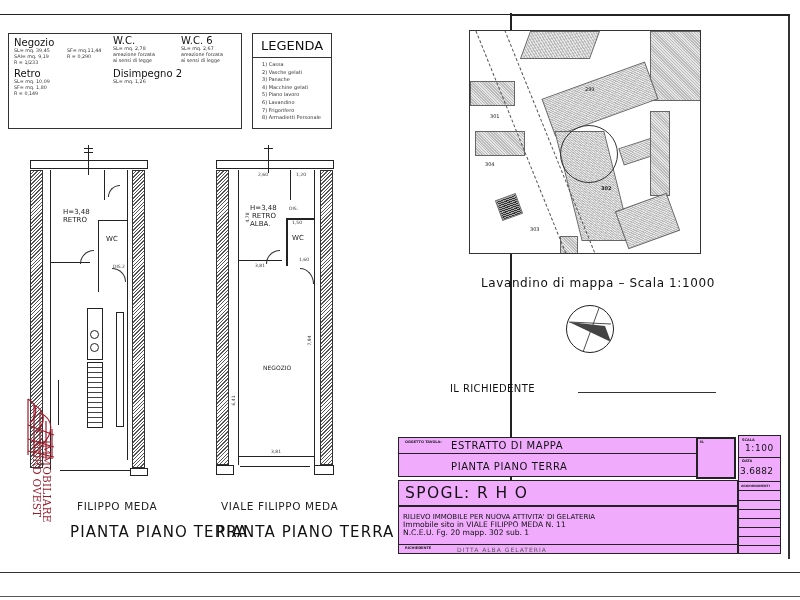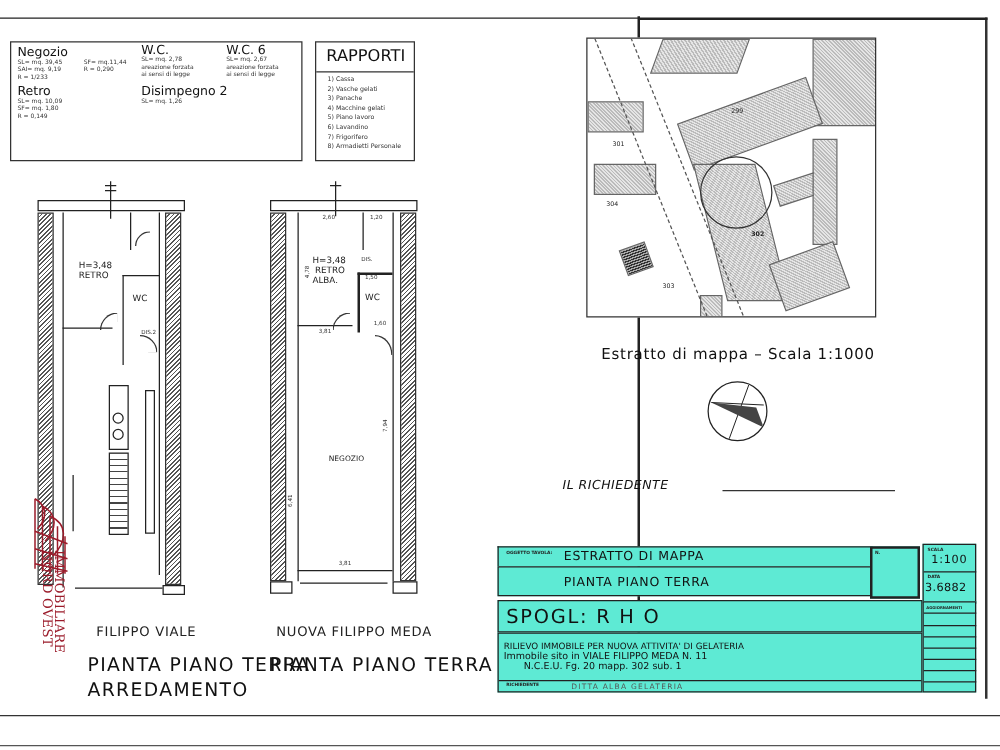--- a/index.html
+++ b/index.html
@@ -38,25 +38,25 @@
 
   
   .mapbox { position: absolute; left: 469px; top: 30px; width: 232px; height: 224px; border: 1px solid #333; overflow: hidden; background: #fff; }
   .bld { position: absolute; background: repeating-linear-gradient(45deg, #bbb 0 1px, #e5e5e5 1px 2px); border: 0.5px solid #666; }
   .road { position: absolute; border-left: 1px dashed #555; border-right: 1px dashed #555; }
   .map-circle { position: absolute; left: 90px; top: 94px; width: 58px; height: 58px; border: 1.3px solid #333; border-radius: 50%; }
   .map-num { position: absolute; font-size: 5px; color: #222; }
   .map-caption { position: absolute; left: 481px; top: 276px; font-size: 12px; letter-spacing: 0.6px; white-space: nowrap; }
   .compass { position: absolute; left: 566px; top: 305px; width: 48px; height: 48px; border: 1px solid #222; border-radius: 50%; overflow: hidden; }
 
-  .richiedente { position: absolute; left: 450px; top: 383px; font-size: 10px; letter-spacing: 0.4px; font-style: italic; }
+  .richiedente { position: absolute; left: 450px; top: 383px; font-size: 10px; letter-spacing: 0.4px; }
   .richiedente-line { position: absolute; left: 578px; top: 392px; width: 138px; border-top: 1px solid #333; }
 
   
-  .tb { position: absolute; border: 1px solid #222; background: #5eead4; }
+  .tb { position: absolute; border: 1px solid #222; background: #f0abfc; }
   .tb-label { position: absolute; font-size: 3.5px; font-weight: bold; color: #222; white-space: nowrap; }
   .tb-text { position: absolute; font-size: 10px; letter-spacing: 0.6px; white-space: nowrap; }
   .comune { position: absolute; font-size: 15.5px; letter-spacing: 1.4px; white-space: nowrap; }
   .desc { position: absolute; font-size: 7.6px; line-height: 8.5px; white-space: nowrap; color: #111; }
 
   
   .wm { position: absolute; left: 24px; top: 395px; width: 38px; height: 185px; }
   .wm-text { position: absolute; left: 32px; top: 440px; width: 20px; height: 120px; writing-mode: vertical-rl; font-family: "DejaVu Serif", serif; font-size: 10.5px; line-height: 10px; color: #9b1b2a; letter-spacing: 0.2px; }
 </style>
 </head>
@@ -98,21 +98,21 @@
     <div class="rp-block" style="left:172px;top:1px;">
       <div class="h">W.C. 6</div>
       <div class="l">SL= mq. 2,67</div>
       <div class="l">areazione forzata</div>
       <div class="l">ai sensi di legge</div>
     </div>
   </div>
 </div>
 
 <div class="legenda">
-  <div class="title">RAPPORTI</div>
+  <div class="title">LEGENDA</div>
   <ul>
     <li>1) Cassa</li>
     <li>2) Vasche gelati</li>
     <li>3) Panache</li>
     <li>4) Macchine gelati</li>
     <li>5) Piano lavoro</li>
     <li>6) Lavandino</li>
     <li>7) Frigorifero</li>
     <li>8) Armadietti Personale</li>
   </ul>
@@ -143,23 +143,22 @@
   <div class="room-label" style="left:106px;top:235px;">WC</div>
   <div class="dim" style="left:113px;top:264px;">DIS.2</div>
 
   <div class="wall" style="left:87px;top:308px;width:16px;height:52px;"></div>
   <div class="wall" style="left:90px;top:330px;width:9px;height:9px;border-radius:50%;"></div>
   <div class="wall" style="left:90px;top:343px;width:9px;height:9px;border-radius:50%;"></div>
   <div class="wall" style="left:87px;top:362px;width:16px;height:66px;background:repeating-linear-gradient(0deg,#fff 0 4px,#444 4px 5px);"></div>
   <div class="line" style="left:58px;top:380px;width:1px;height:45px;"></div>
   <div class="wall" style="left:116px;top:312px;width:8px;height:115px;"></div>
   <div class="line" style="left:60px;top:470px;width:70px;height:1px;"></div>
-  <div class="street" style="left:77px;top:500px;">FILIPPO VIALE</div>
+  <div class="street" style="left:77px;top:500px;">FILIPPO MEDA</div>
   <div class="plan-title" style="left:70px;top:523px;">PIANTA PIANO TERRA</div>
-  <div class="plan-title" style="left:70px;top:543px;">ARREDAMENTO</div>
 </div>
 
 <div class="plan" style="left:0;top:0;width:360px;height:600px;">
   <div class="wall" style="left:216px;top:160px;width:118px;height:9px;"></div>
   <div class="line" style="left:268px;top:145px;width:1px;height:28px;"></div>
   <div class="line" style="left:264px;top:148px;width:9px;height:1px;"></div>
   <div class="hatch" style="left:216px;top:170px;width:13px;height:295px;"></div>
   <div class="hatch" style="left:320px;top:170px;width:13px;height:295px;"></div>
   <div class="wall" style="left:216px;top:465px;width:18px;height:10px;"></div>
   <div class="wall" style="left:314px;top:465px;width:20px;height:10px;"></div>
@@ -181,21 +180,21 @@
   <div class="dim" style="left:289px;top:206px;">DIS.</div>
   <div class="dim" style="left:292px;top:220px;">1,50</div>
   <div class="dim" style="left:299px;top:257px;">1,60</div>
   <div class="dim" style="left:255px;top:263px;">3,81</div>
   <div class="room-label" style="left:263px;top:364px;font-size:6px;">NEGOZIO</div>
   <div class="dim" style="left:228px;top:398px;transform:rotate(-90deg);">6,41</div>
   <div class="dim" style="left:304px;top:338px;transform:rotate(-90deg);">7,94</div>
   <div class="dim" style="left:271px;top:449px;">3,81</div>
   <div class="line" style="left:238px;top:456px;width:76px;height:1px;"></div>
   <div class="line" style="left:240px;top:466px;width:70px;height:1px;"></div>
-  <div class="street" style="left:221px;top:500px;">NUOVA FILIPPO MEDA</div>
+  <div class="street" style="left:221px;top:500px;">VIALE FILIPPO MEDA</div>
   <div class="plan-title" style="left:216px;top:523px;">PIANTA PIANO TERRA</div>
 </div>
 
 <div class="mapbox">
   <div class="bld" style="left:55px;top:0;width:70px;height:28px;transform:skewX(-20deg);"></div>
   <div class="bld" style="left:180px;top:0;width:55px;height:70px;"></div>
   <div class="bld" style="left:0;top:50px;width:45px;height:25px;"></div>
   <div class="bld" style="left:75px;top:48px;width:110px;height:40px;transform:rotate(-20deg);"></div>
   <div class="bld" style="left:5px;top:100px;width:50px;height:25px;"></div>
   <div class="bld" style="left:98px;top:100px;width:50px;height:110px;transform:skewX(14deg);"></div>
@@ -205,21 +204,21 @@
   <div class="bld" style="left:28px;top:165px;width:22px;height:22px;transform:rotate(-20deg);background:repeating-linear-gradient(0deg,#333 0 1px,#aaa 1px 2px);"></div>
   <div class="bld" style="left:90px;top:205px;width:18px;height:18px;"></div>
   <div class="road" style="left:55px;top:-20px;width:28px;height:280px;transform:rotate(-22deg);transform-origin:center;"></div>
   <div class="map-circle"></div>
   <div class="map-num" style="left:131px;top:154px;font-weight:bold;">302</div>
   <div class="map-num" style="left:20px;top:82px;">301</div>
   <div class="map-num" style="left:15px;top:130px;">304</div>
   <div class="map-num" style="left:115px;top:55px;">299</div>
   <div class="map-num" style="left:60px;top:195px;">303</div>
 </div>
-<div class="map-caption">Estratto di mappa  –  Scala 1:1000</div>
+<div class="map-caption">Lavandino di mappa  –  Scala 1:1000</div>
 
 <div class="compass">
   <svg width="48" height="48" viewBox="0 0 48 48">
     <line x1="32" y1="2" x2="16" y2="46" stroke="#222" stroke-width="0.8"></line>
     <polygon points="2,16 44,36 38,20" fill="#444"></polygon>
     <line x1="2" y1="16" x2="44" y2="18" stroke="#222" stroke-width="0.8"></line>
   </svg>
 </div>
 
 <div class="richiedente">IL RICHIEDENTE</div>
@@ -241,21 +240,21 @@
   <div class="line" style="left:0;top:21px;width:42px;height:1px;"></div>
   <div class="tb-label" style="left:3px;top:23px;">DATA</div>
   <div class="tb-text" style="left:1px;top:30px;font-size:9px;letter-spacing:0.3px;">3.6882</div>
 </div>
 <div class="tb" style="left:398px;top:480px;width:340px;height:26px;">
   <div class="comune" style="left:6px;top:3px;">SPOGL:  R H O</div>
 </div>
 <div class="tb" style="left:398px;top:506px;width:340px;height:48px;">
   <div class="desc" style="left:4px;top:6px;font-size:7px;">RILIEVO IMMOBILE PER NUOVA ATTIVITA' DI GELATERIA</div>
   <div class="desc" style="left:4px;top:14px;">Immobile sito in VIALE FILIPPO MEDA N. 11</div>
-  <div class="desc" style="left:20px;top:22px;">N.C.E.U. Fg. 20 mapp. 302 sub. 1</div>
+  <div class="desc" style="left:4px;top:22px;">N.C.E.U. Fg. 20 mapp. 302 sub. 1</div>
   <div class="line" style="left:0;top:37px;width:338px;height:1px;"></div>
   <div class="tb-label" style="left:6px;top:39px;">RICHIEDENTE</div>
   <div class="desc" style="left:58px;top:39px;font-size:6px;color:#555;letter-spacing:1px;">DITTA ALBA GELATERIA</div>
 </div>
 <div class="tb" style="left:738px;top:481px;width:43px;height:73px;">
   <div class="tb-label" style="left:2px;top:2px;font-size:3px;">AGGIORNAMENTI</div>
   <div class="line" style="left:0;top:8px;width:42px;height:1px;"></div>
   <div class="line" style="left:0;top:18px;width:42px;height:1px;"></div>
   <div class="line" style="left:0;top:27px;width:42px;height:1px;"></div>
   <div class="line" style="left:0;top:36px;width:42px;height:1px;"></div>

